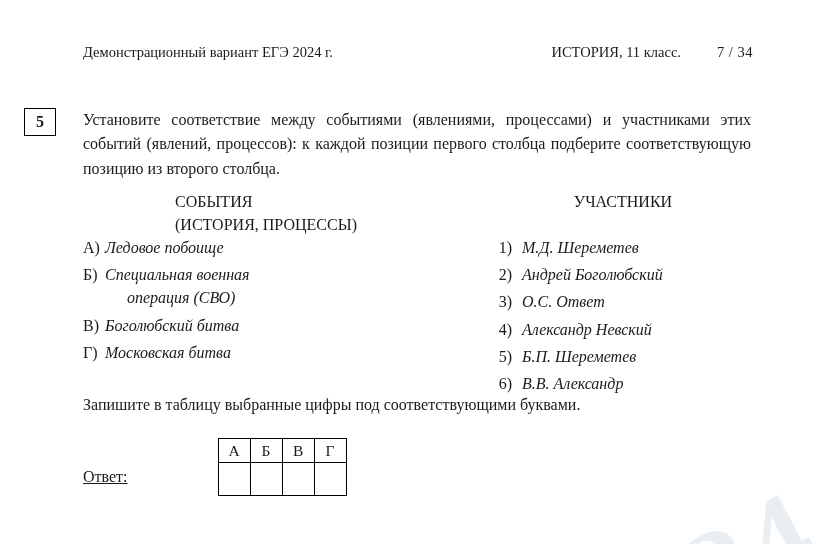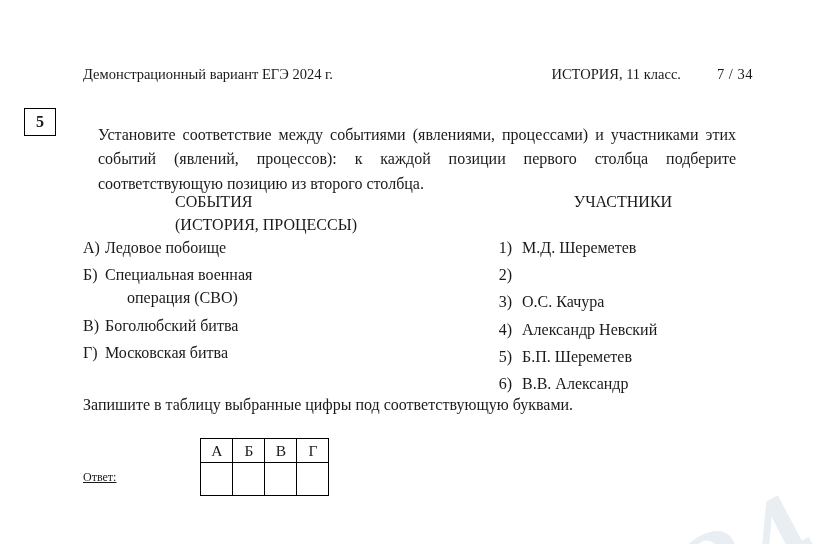--- a/index.html
+++ b/index.html
@@ -46,21 +46,20 @@
 
   
   .header {
     position: absolute;
     top: 44px;
     left: 83px;
     right: 78px;
     display: flex;
     align-items: baseline;
     font-size: 14.5px;
-    margin-top: 22px;
   }
   .header-left {
     white-space: nowrap;
   }
   .header-right {
     margin-left: auto;
     display: flex;
     align-items: baseline;
     white-space: nowrap;
   }
@@ -93,21 +92,21 @@
   .statement {
     position: absolute;
     top: 108px;
     left: 83px;
     width: 668px;
     font-size: 16px;
     line-height: 1.52;
     text-align: justify;
     text-justify: inter-word;
   }
-  .statement p { margin: 15px; }
+  .statement p { margin: 0; }
 
   
   .col-heads {
     position: absolute;
     top: 190px;
     left: 83px;
     width: 668px;
     font-size: 16px;
   }
   .head-left {
@@ -151,20 +150,21 @@
     width: 22px;
     text-align: left;
   }
   .list-right .item .marker {
     width: 28px;
     text-align: right;
     padding-right: 10px;
   }
   .item .text {
     flex: 1 1 auto;
+    font-style: italic;
   }
   .item .text .second-line {
     display: block;
     padding-left: 22px;
   }
 
   
   .instruction {
     position: absolute;
     top: 396px;
@@ -175,22 +175,22 @@
 
   
   .answer-block {
     position: absolute;
     top: 438px;
     left: 83px;
     display: flex;
     align-items: center;
   }
   .answer-label {
-    font-size: 12px;
-    margin-right: 8px;
+    font-size: 16px;
+    margin-right: 14px;
     padding-top: 20px;
     text-decoration: underline;
   }
   table.answer-table {
     border-collapse: collapse;
     margin-left: 76px;
   }
   table.answer-table td {
     border: 1.3px solid #000;
     width: 31px;
@@ -263,45 +263,46 @@
 
     <div class="list-right">
 
       <div class="item">
         <span class="marker">1)</span>
         <span class="text">М.Д. Шереметев</span>
       </div>
 
       <div class="item">
         <span class="marker">2)</span>
+        <span class="text">Андрей Боголюбский</span>
       </div>
 
       <div class="item">
         <span class="marker">3)</span>
-        <span class="text">О.С. Качура</span>
+        <span class="text">О.С. Ответ</span>
       </div>
 
       <div class="item">
         <span class="marker">4)</span>
         <span class="text">Александр Невский</span>
       </div>
 
       <div class="item">
         <span class="marker">5)</span>
         <span class="text">Б.П. Шереметев</span>
       </div>
 
       <div class="item">
         <span class="marker">6)</span>
         <span class="text">В.В. Александр</span>
       </div>
 
     </div>
 
-    <div class="instruction">Запишите в таблицу выбранные цифры под соответствующую буквами.</div>
+    <div class="instruction">Запишите в таблицу выбранные цифры под соответствующими буквами.</div>
 
     <div class="answer-block">
       <div class="answer-label">Ответ:</div>
       <table class="answer-table">
         <tbody>
             <tr>
           <td>А</td>
           <td>Б</td>
           <td>В</td>
           <td>Г</td>

